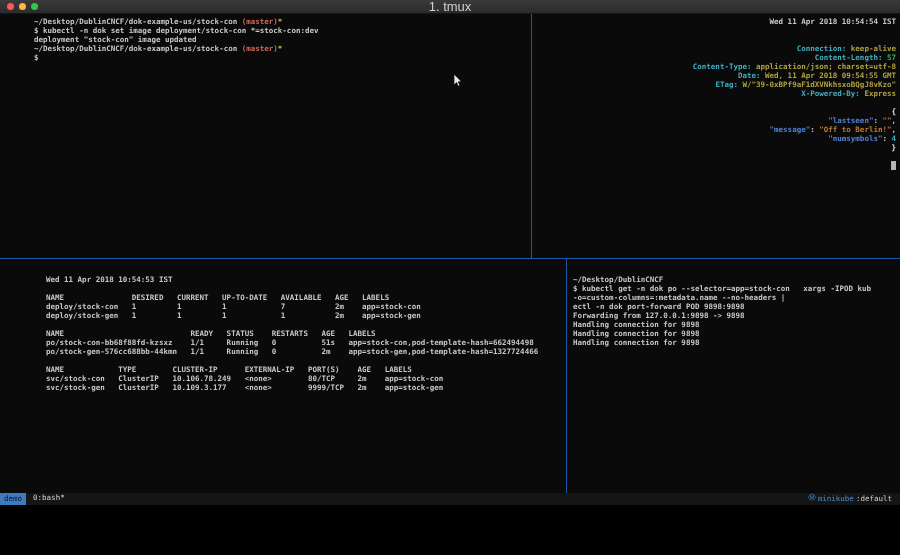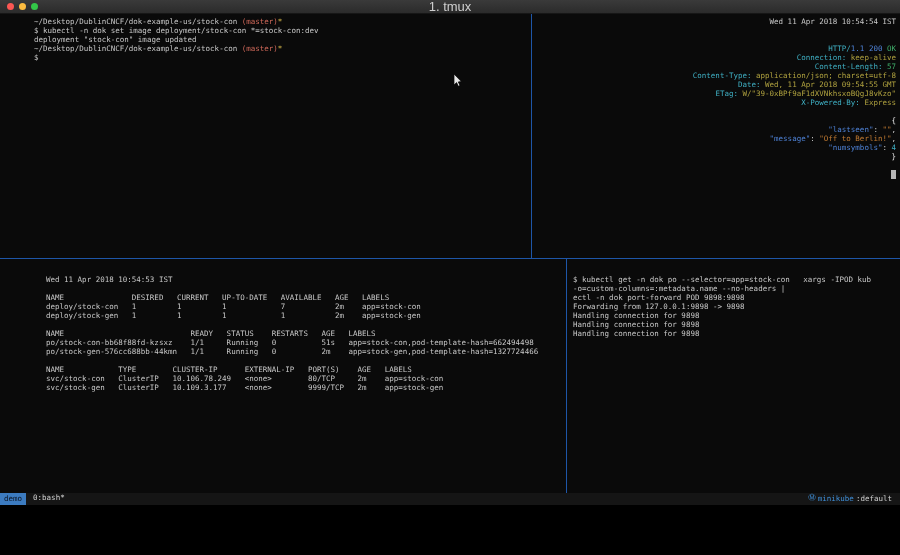--- a/index.html
+++ b/index.html
@@ -13,21 +13,21 @@
   
   .titlebar { position: relative; height: 14px; background: linear-gradient(#3a3a3a, #2b2b2b); border-bottom: 1px solid #161616; display: flex; align-items: center; }
   .lights { display: flex; gap: 5px; margin-left: 7px; }
   .light { width: 7px; height: 7px; border-radius: 50%; }
   .light.red { background: #fc5753; }
   .light.yellow { background: #fdbc40; }
   .light.green { background: #33c748; }
   .title { position: absolute; left: 0; right: 0; text-align: center; font-family: "Liberation Sans", sans-serif; font-size: 13px; color: #cfcfcf; pointer-events: none; }
 
   
-  .term { position: relative; width: 776px; height: 479px; background: #0a0a0a; font-size: 7.5px; line-height: 9px; color: #c8c8c8; }
+  .term { position: relative; width: 776px; height: 479px; background: #0a0a0a; font-size: 7.5px; line-height: 9px; color: #c8c8c8; font-weight: bold; }
   .pane { position: absolute; overflow: hidden; }
   .pane-tl { left: 0; top: 0; width: 531px; height: 244px; padding: 3px 6px 0 34px; }
   .pane-tr { left: 532px; top: 0; width: 368px; height: 244px; padding: 3px 4px 0 8px; text-align: right; }
   .pane-bl { left: 0; top: 245px; width: 566px; height: 234px; padding: 16px 6px 0 34px; margin-left: 12px; }
   .pane-br { left: 567px; top: 245px; width: 333px; height: 234px; padding: 16px 2px 0 6px; }
 
   .divider { position: absolute; background: #1e56a8; }
   .div-h { left: 0; top: 244px; width: 900px; height: 1px; }
   .div-v-top { left: 531px; top: 0; width: 1px; height: 244px; }
   .div-v-bottom { left: 566px; top: 245px; width: 1px; height: 234px; }
@@ -76,21 +76,20 @@
           <div class="line"><span class="c-fg">~/Desktop/DublinCNCF/dok-example-us/stock-con </span><span class="c-red">(master)</span><span class="c-yel">*</span></div>
           <div class="line"><span class="c-fg">$ kubectl -n dok set image deployment/stock-con *=stock-con:dev</span></div>
           <div class="line"><span class="c-fg">deployment "stock-con" image updated</span></div>
           <div class="line"><span class="c-fg">~/Desktop/DublinCNCF/dok-example-us/stock-con </span><span class="c-red">(master)</span><span class="c-yel">*</span></div>
           <div class="line"><span class="c-fg">$ </span></div>
         </div>
       <div class="pane pane-tr">
           <div class="line"><span class="c-fg">Wed 11 Apr 2018 10:54:54 IST</span></div>
           <div class="line"></div>
           <div class="line"></div>
-          <div class="line"><span class="c-cy">HTTP/</span><span class="c-bl">1.1</span><span class="c-fg"> </span><span class="c-bl">200</span><span class="c-fg"> </span><span class="c-grn">OK</span></div>
           <div class="line"><span class="c-cy">Connection:</span><span class="c-ol"> keep-alive</span></div>
           <div class="line"><span class="c-cy">Content-Length:</span><span class="c-grn"> 57</span></div>
           <div class="line"><span class="c-cy">Content-Type:</span><span class="c-ol"> application/json; charset=utf-8</span></div>
           <div class="line"><span class="c-cy">Date:</span><span class="c-ol"> Wed, 11 Apr 2018 09:54:55 GMT</span></div>
           <div class="line"><span class="c-cy">ETag:</span><span class="c-ol"> W/"39-0xBPf9aF1dXVNkhsxoBQgJ8vKzo"</span></div>
           <div class="line"><span class="c-cy">X-Powered-By:</span><span class="c-ol"> Express</span></div>
           <div class="line"></div>
           <div class="line"><span class="c-wh">{</span></div>
           <div class="line"><span class="c-fg">    </span><span class="c-bl">"lastseen"</span><span class="c-fg">: </span><span class="c-or">""</span><span class="c-fg">,</span></div>
           <div class="line"><span class="c-fg">    </span><span class="c-bl">"message"</span><span class="c-fg">: </span><span class="c-or">"Off to Berlin!"</span><span class="c-fg">,</span></div>
@@ -108,20 +107,21 @@
           <div class="line"></div>
           <div class="line">NAME                            READY   STATUS    RESTARTS   AGE   LABELS</div>
           <div class="line">po/stock-con-bb68f88fd-kzsxz    1/1     Running   0          51s   app=stock-con,pod-template-hash=662494498</div>
           <div class="line">po/stock-gen-576cc688bb-44kmn   1/1     Running   0          2m    app=stock-gen,pod-template-hash=1327724466</div>
           <div class="line"></div>
           <div class="line">NAME            TYPE        CLUSTER-IP      EXTERNAL-IP   PORT(S)    AGE   LABELS</div>
           <div class="line">svc/stock-con   ClusterIP   10.106.78.249   &lt;none&gt;        80/TCP     2m    app=stock-con</div>
           <div class="line">svc/stock-gen   ClusterIP   10.109.3.177    &lt;none&gt;        9999/TCP   2m    app=stock-gen</div>
         </div>
       <div class="pane pane-br">
+          <div class="line">~/Desktop/DublinCNCF</div>
           <div class="line">$ kubectl get -n dok po --selector=app=stock-con   xargs -IPOD kub</div>
           <div class="line">-o=custom-columns=:metadata.name --no-headers |</div>
           <div class="line">ectl -n dok port-forward POD 9898:9898</div>
           <div class="line">Forwarding from 127.0.0.1:9898 -&gt; 9898</div>
           <div class="line">Handling connection for 9898</div>
           <div class="line">Handling connection for 9898</div>
           <div class="line">Handling connection for 9898</div>
         </div>
 
       <div class="divider div-h"></div>

